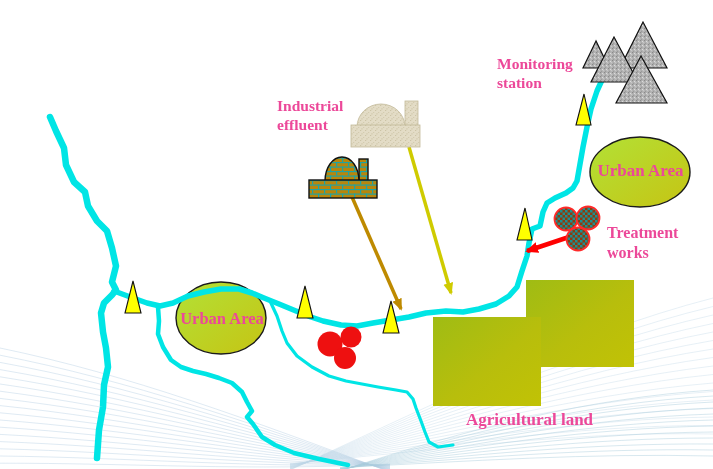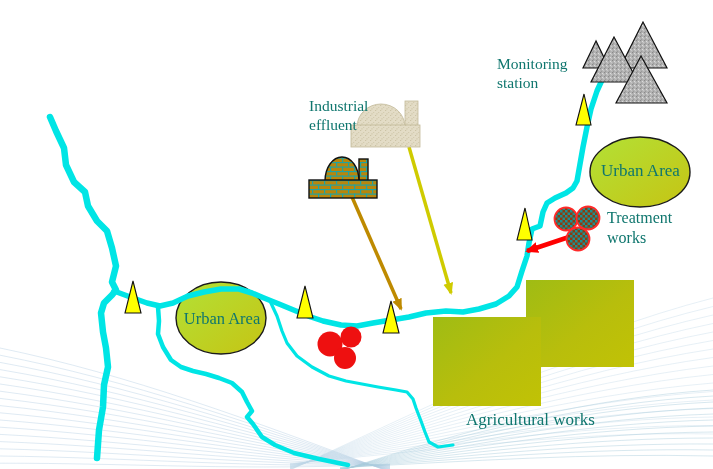--- a/index.html
+++ b/index.html
@@ -6,31 +6,31 @@
   #stage{
     position:relative;
     width:713px;height:469px;
     overflow:hidden;
     background:#ffffff;
     font-family:"Liberation Serif","DejaVu Serif",serif;
   }
   #map-svg{position:absolute;left:0;top:0;}
   .map-label{
     position:absolute;
-    font-weight:normal;
-    color:#0f766e;
+    font-weight:bold;
+    color:#ec4899;
     line-height:1.22;
     letter-spacing:0px;
   }
   .lbl-major-river{left:11px;top:168px;width:64px;font-size:17px;}
-  .lbl-industrial{left:277px;top:97px;width:84px;font-size:15.5px;margin-left:32px;}
+  .lbl-industrial{left:277px;top:97px;width:84px;font-size:15.5px;}
   .lbl-monitoring{left:497px;top:55px;width:100px;font-size:15.5px;}
   .lbl-urban-left{left:175px;top:309px;width:94px;font-size:16.5px;text-align:center;}
   .lbl-urban-right{left:590px;top:161px;width:101px;font-size:17px;text-align:center;}
-  .lbl-treatment{left:607px;top:208px;width:96px;font-size:16px;}
+  .lbl-treatment{left:607px;top:223px;width:96px;font-size:16px;}
   .lbl-agricultural{left:466px;top:410px;width:160px;font-size:17px;}
 </style>
 </head>
 <body>
 
 <div id="stage">
 
   <svg id="map-svg" width="713" height="469" viewBox="0 0 713 469">
     <defs>
       <linearGradient id="urbanGrad" x1="0" y1="0" x2="1" y2="1">
@@ -184,14 +184,14 @@
       <polygon points="525,208 517,240 532,240"></polygon>
       <polygon points="584,94 576,125 591,125"></polygon>
     </g>
   </svg>
 
   <div class="map-label lbl-industrial">Industrial effluent</div>
   <div class="map-label lbl-monitoring">Monitoring station</div>
   <div class="map-label lbl-urban-left">Urban Area</div>
   <div class="map-label lbl-urban-right">Urban Area</div>
   <div class="map-label lbl-treatment">Treatment works</div>
-  <div class="map-label lbl-agricultural">Agricultural works</div>
+  <div class="map-label lbl-agricultural">Agricultural land</div>
 </div>
 
 </body></html>

